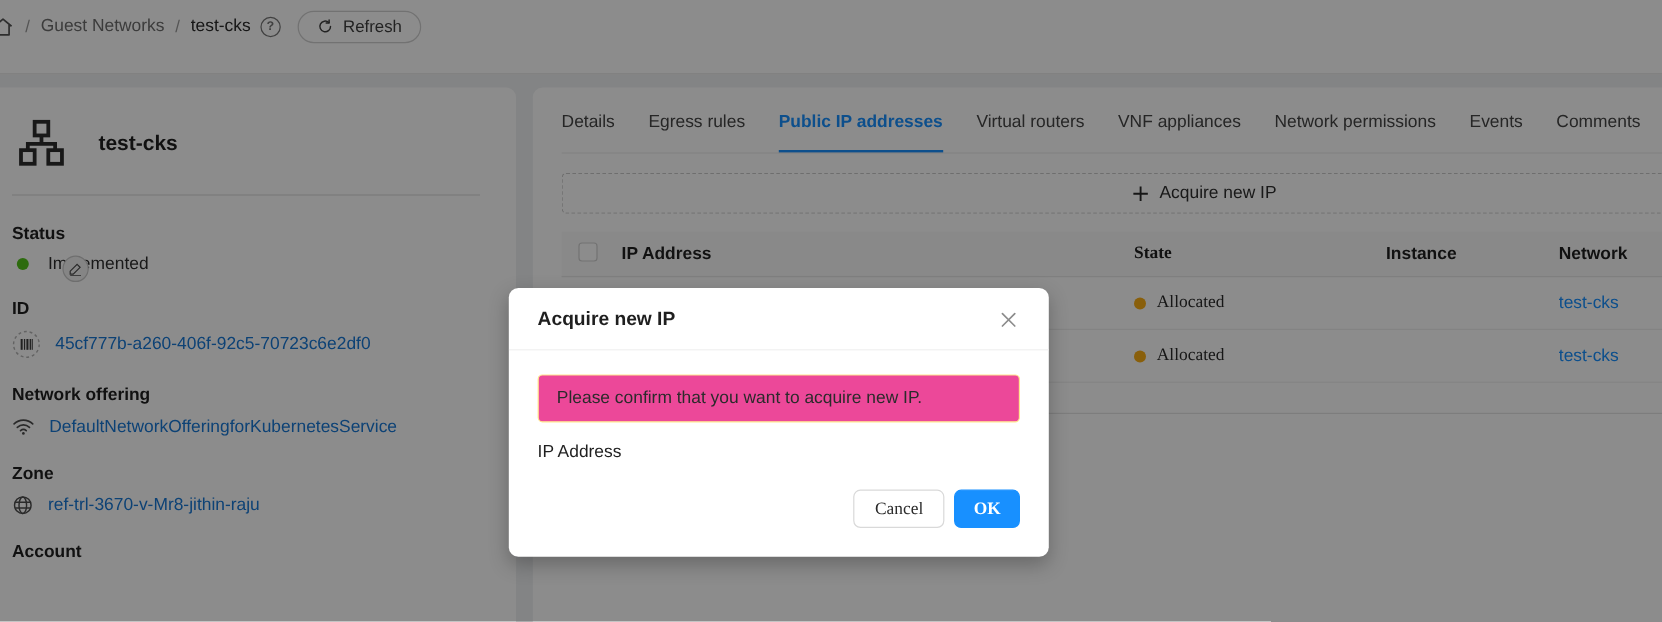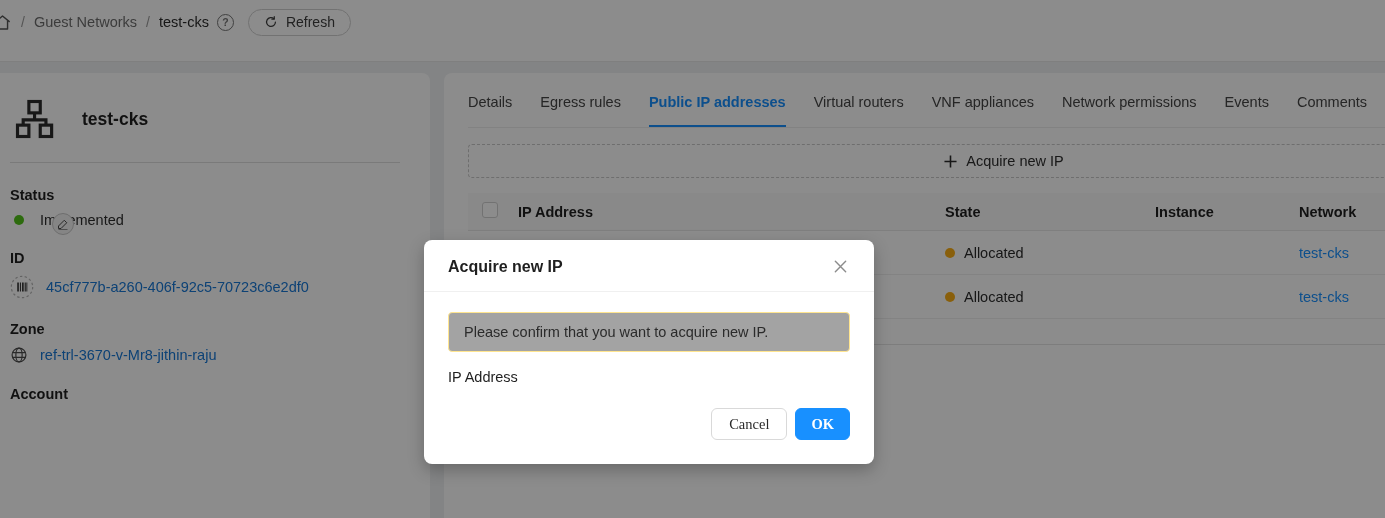--- a/index.html
+++ b/index.html
@@ -84,21 +84,21 @@
   .table { margin-top:15px; width:1072px; }
   .t-row { display:flex; align-items:center; }
   .t-head {
     height:38px; background:#fafafa; font-weight:700; color:#1f1f1f;
     border-bottom:1px solid #e8e8e8;
   }
   .t-body-row { height:44px; border-bottom:1px solid #efefef; }
   .t-foot { height:26px; border-bottom:1px solid #e4e4e4; }
   .c-check { width:46px; padding-left:14px; }
   .c-ip { width:421px; padding-left:4px; }
-  .c-state { width:210px; padding-left:10px; display:flex; align-items:center; gap:9px; }
+  .c-state { width:210px; padding-left:10px; display:flex; align-items:center; gap:9px;font-family:Liberation Serif, serif; }
   .c-inst { width:140px; padding-left:10px; }
   .c-net { flex:1; padding-left:14px; }
   .c-net .link { color:#1890ff; cursor:pointer; }
   .checkbox {
     width:16px; height:16px; border:1px solid #d0d0d0; border-radius:3px;
     background:#fff; display:inline-block; cursor:pointer;
   }
 
   
   .mask { position:absolute; inset:0; background:rgba(0,0,0,0.45); }
@@ -107,21 +107,21 @@
     background:#fff; box-shadow:0 6px 16px rgba(0,0,0,0.25); overflow:hidden;
   }
   .modal-header {
     padding:17px 24px 15px 24px; border-bottom:1px solid #f0f0f0;
     display:flex; align-items:center; justify-content:space-between;
   }
   .modal-title { font-size:16px; font-weight:600; color:#1f1f1f; }
   .modal-close { cursor:pointer; color:#8c8c8c; padding:2px; }
   .modal-body { padding:20px 24px 24px 24px; }
   .alert {
-    background:#a3a3a3; border:1px solid #ffe58f; border-radius:4px;
+    background:#ec4899; border:1px solid #ffe58f; border-radius:4px;
     padding:11px 15px; font-size:14.5px; color:#2b2b2b;
   }
   .field-label { margin:17px 0 9px 0; color:#1f1f1f; }
   .select {
     height:32px; border:1px solid #d9d9d9; border-radius:6px; background:#fff;
     display:flex; align-items:center; padding:0 11px; color:#3a3a3a; cursor:pointer;
   }
   .select-value { flex:1; }
   .modal-footer { margin-top:23px; display:flex; justify-content:flex-end; gap:8px; }
   .btn {
@@ -199,20 +199,34 @@
               <rect x="12.0" y="7.5" width="1.7" height="9"></rect>
               <rect x="14.7" y="7.5" width="1.1" height="9"></rect>
               <rect x="16.4" y="7.5" width="0.9" height="9"></rect>
             </g>
           </svg>
         </span>
         <span class="link">45cf777b-a260-406f-92c5-70723c6e2df0</span>
       </div>
     </div>
     <div class="side-section">
+      <div class="side-label">Network offering</div>
+      <div class="side-value">
+        <span>
+          <svg width="19" height="19" viewBox="0 0 24 24" fill="none" stroke="#4d4d4d" stroke-width="1.8" stroke-linecap="round">
+            <path d="M2.2 9.2 C7.6 3.9 16.4 3.9 21.8 9.2"></path>
+            <path d="M5.6 12.8 C9.4 9.3 14.6 9.3 18.4 12.8"></path>
+            <path d="M9 16.2 C10.8 14.7 13.2 14.7 15 16.2"></path>
+            <circle cx="12" cy="19.2" r="1.4" fill="#4d4d4d" stroke="none"></circle>
+          </svg>
+        </span>
+        <span class="link">DefaultNetworkOfferingforKubernetesService</span>
+      </div>
+    </div>
+    <div class="side-section">
       <div class="side-label">Zone</div>
       <div class="side-value">
         <span>
           <svg width="18" height="18" viewBox="0 0 24 24" fill="none" stroke="#4d4d4d" stroke-width="1.6">
             <circle cx="12" cy="12" r="9.2"></circle>
             <ellipse cx="12" cy="12" rx="4.2" ry="9.2"></ellipse>
             <path d="M3.5 8.8 H20.5 M3.5 15.2 H20.5"></path>
           </svg>
         </span>
         <span class="link">ref-trl-3670-v-Mr8-jithin-raju</span>

